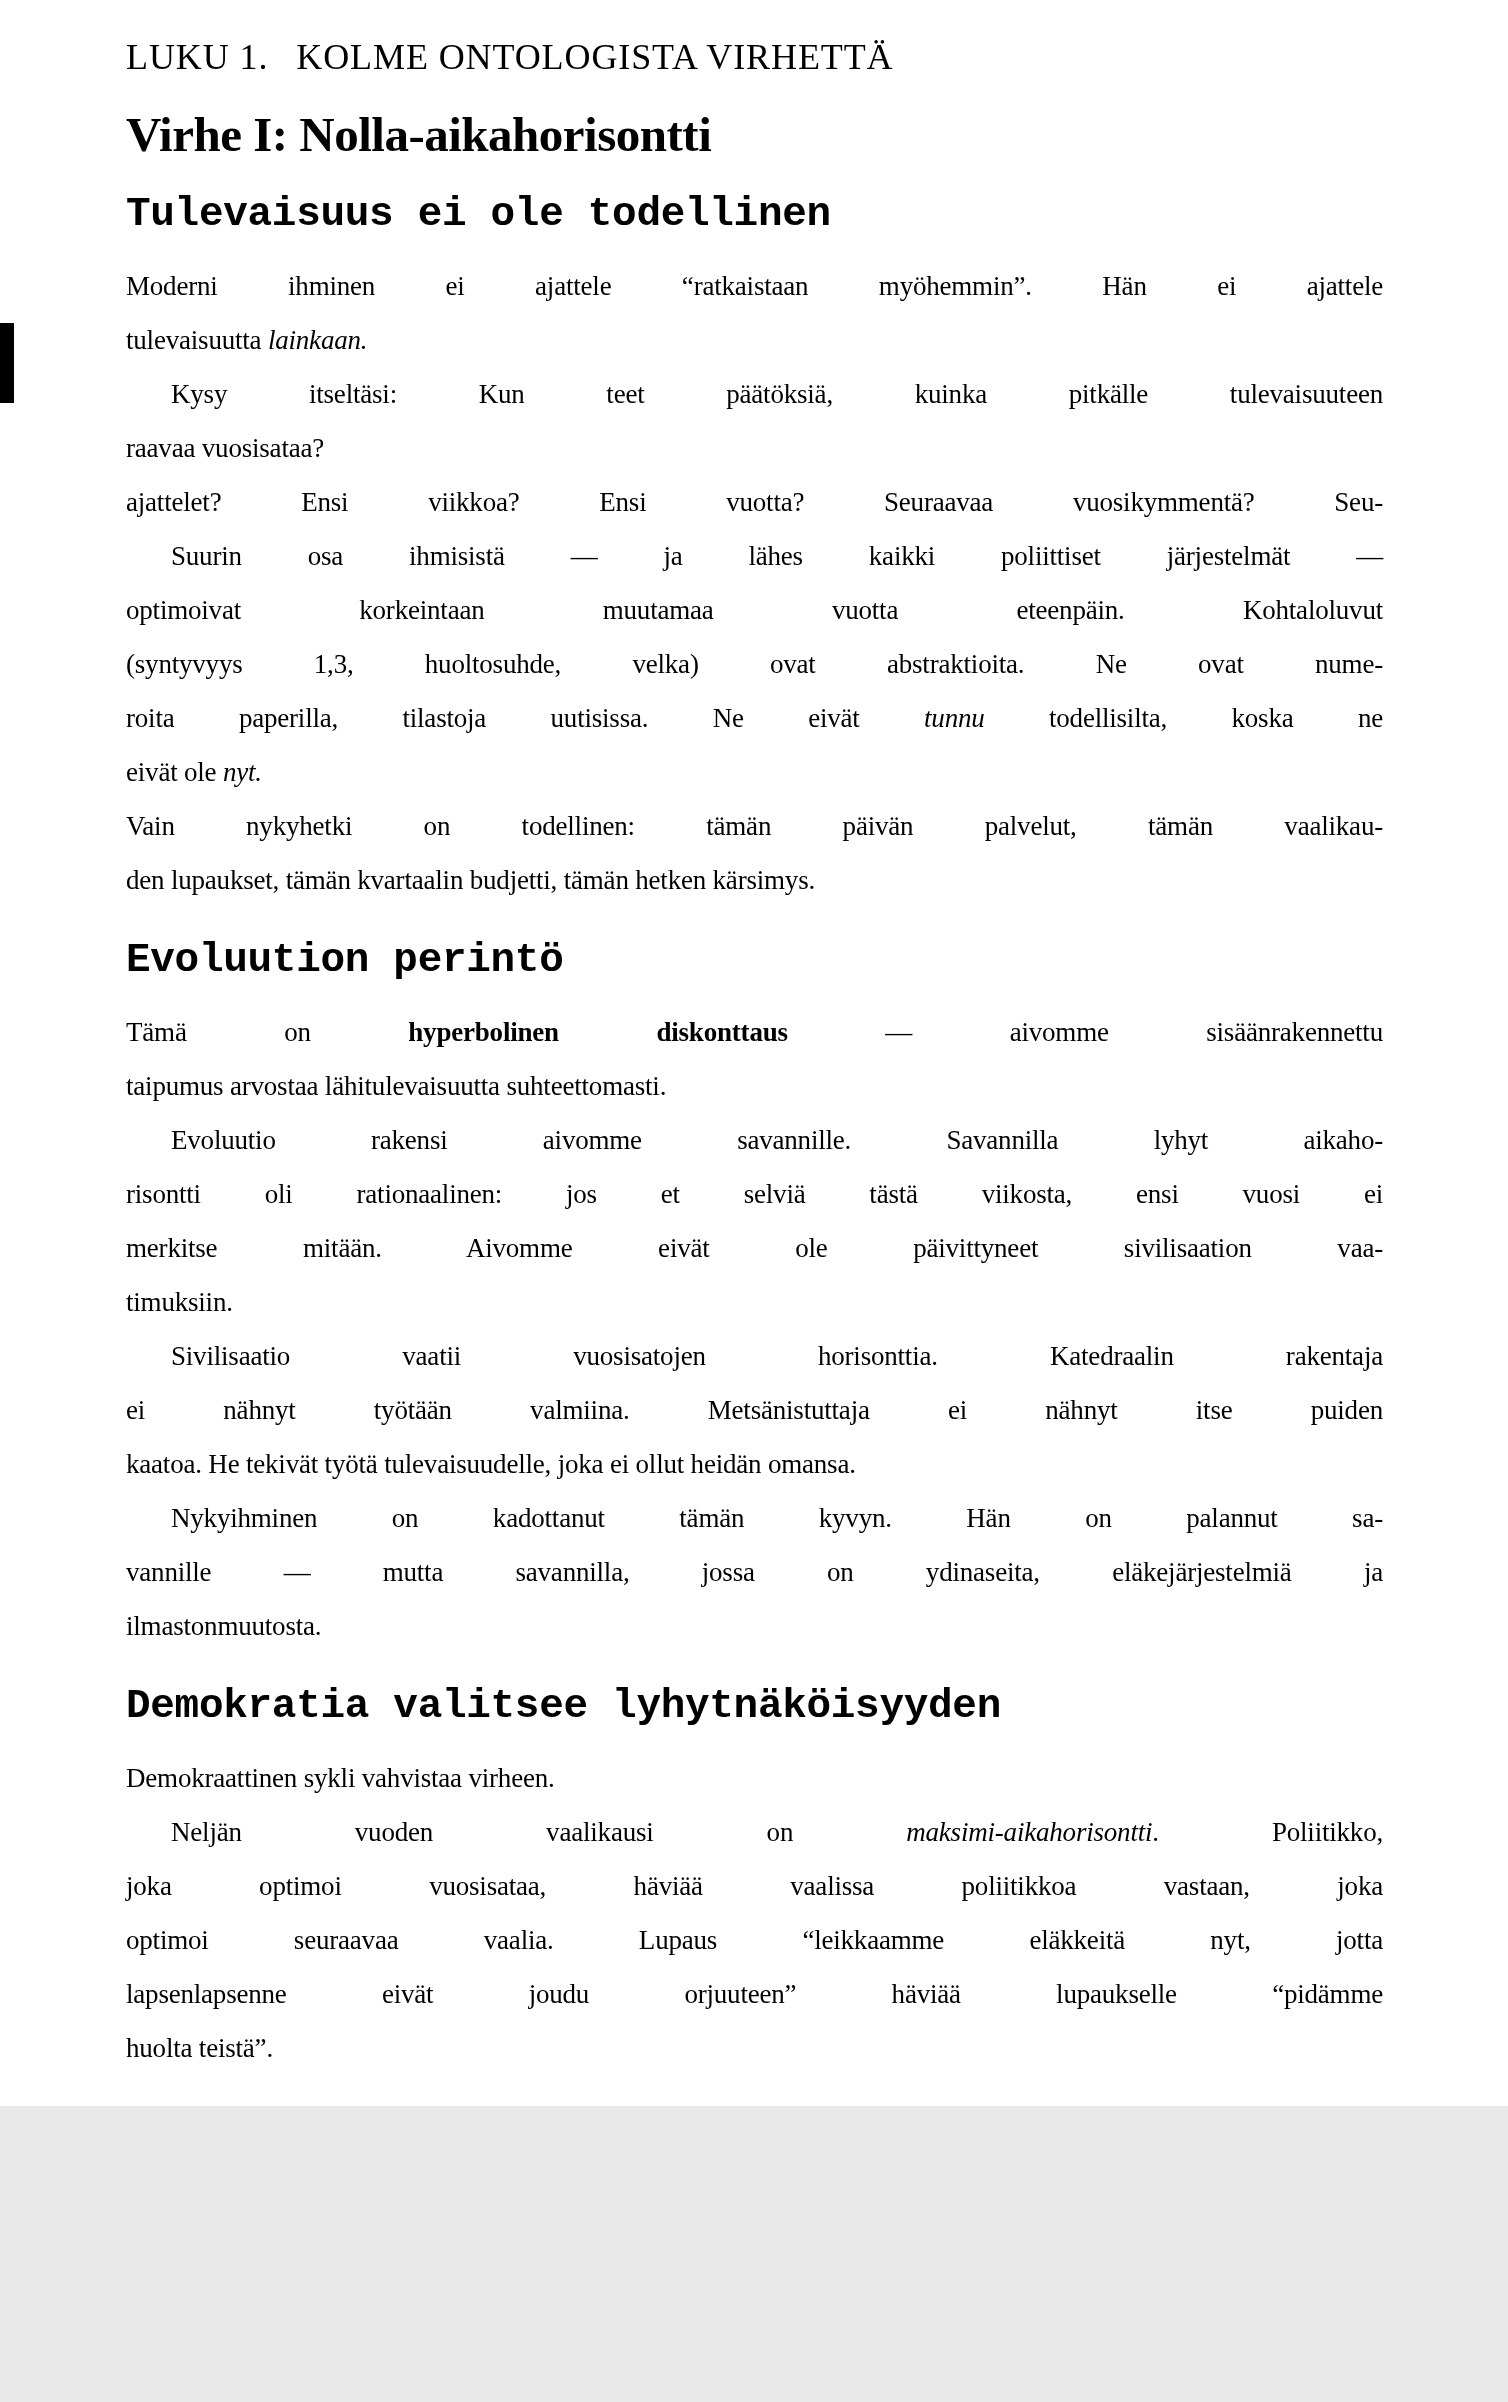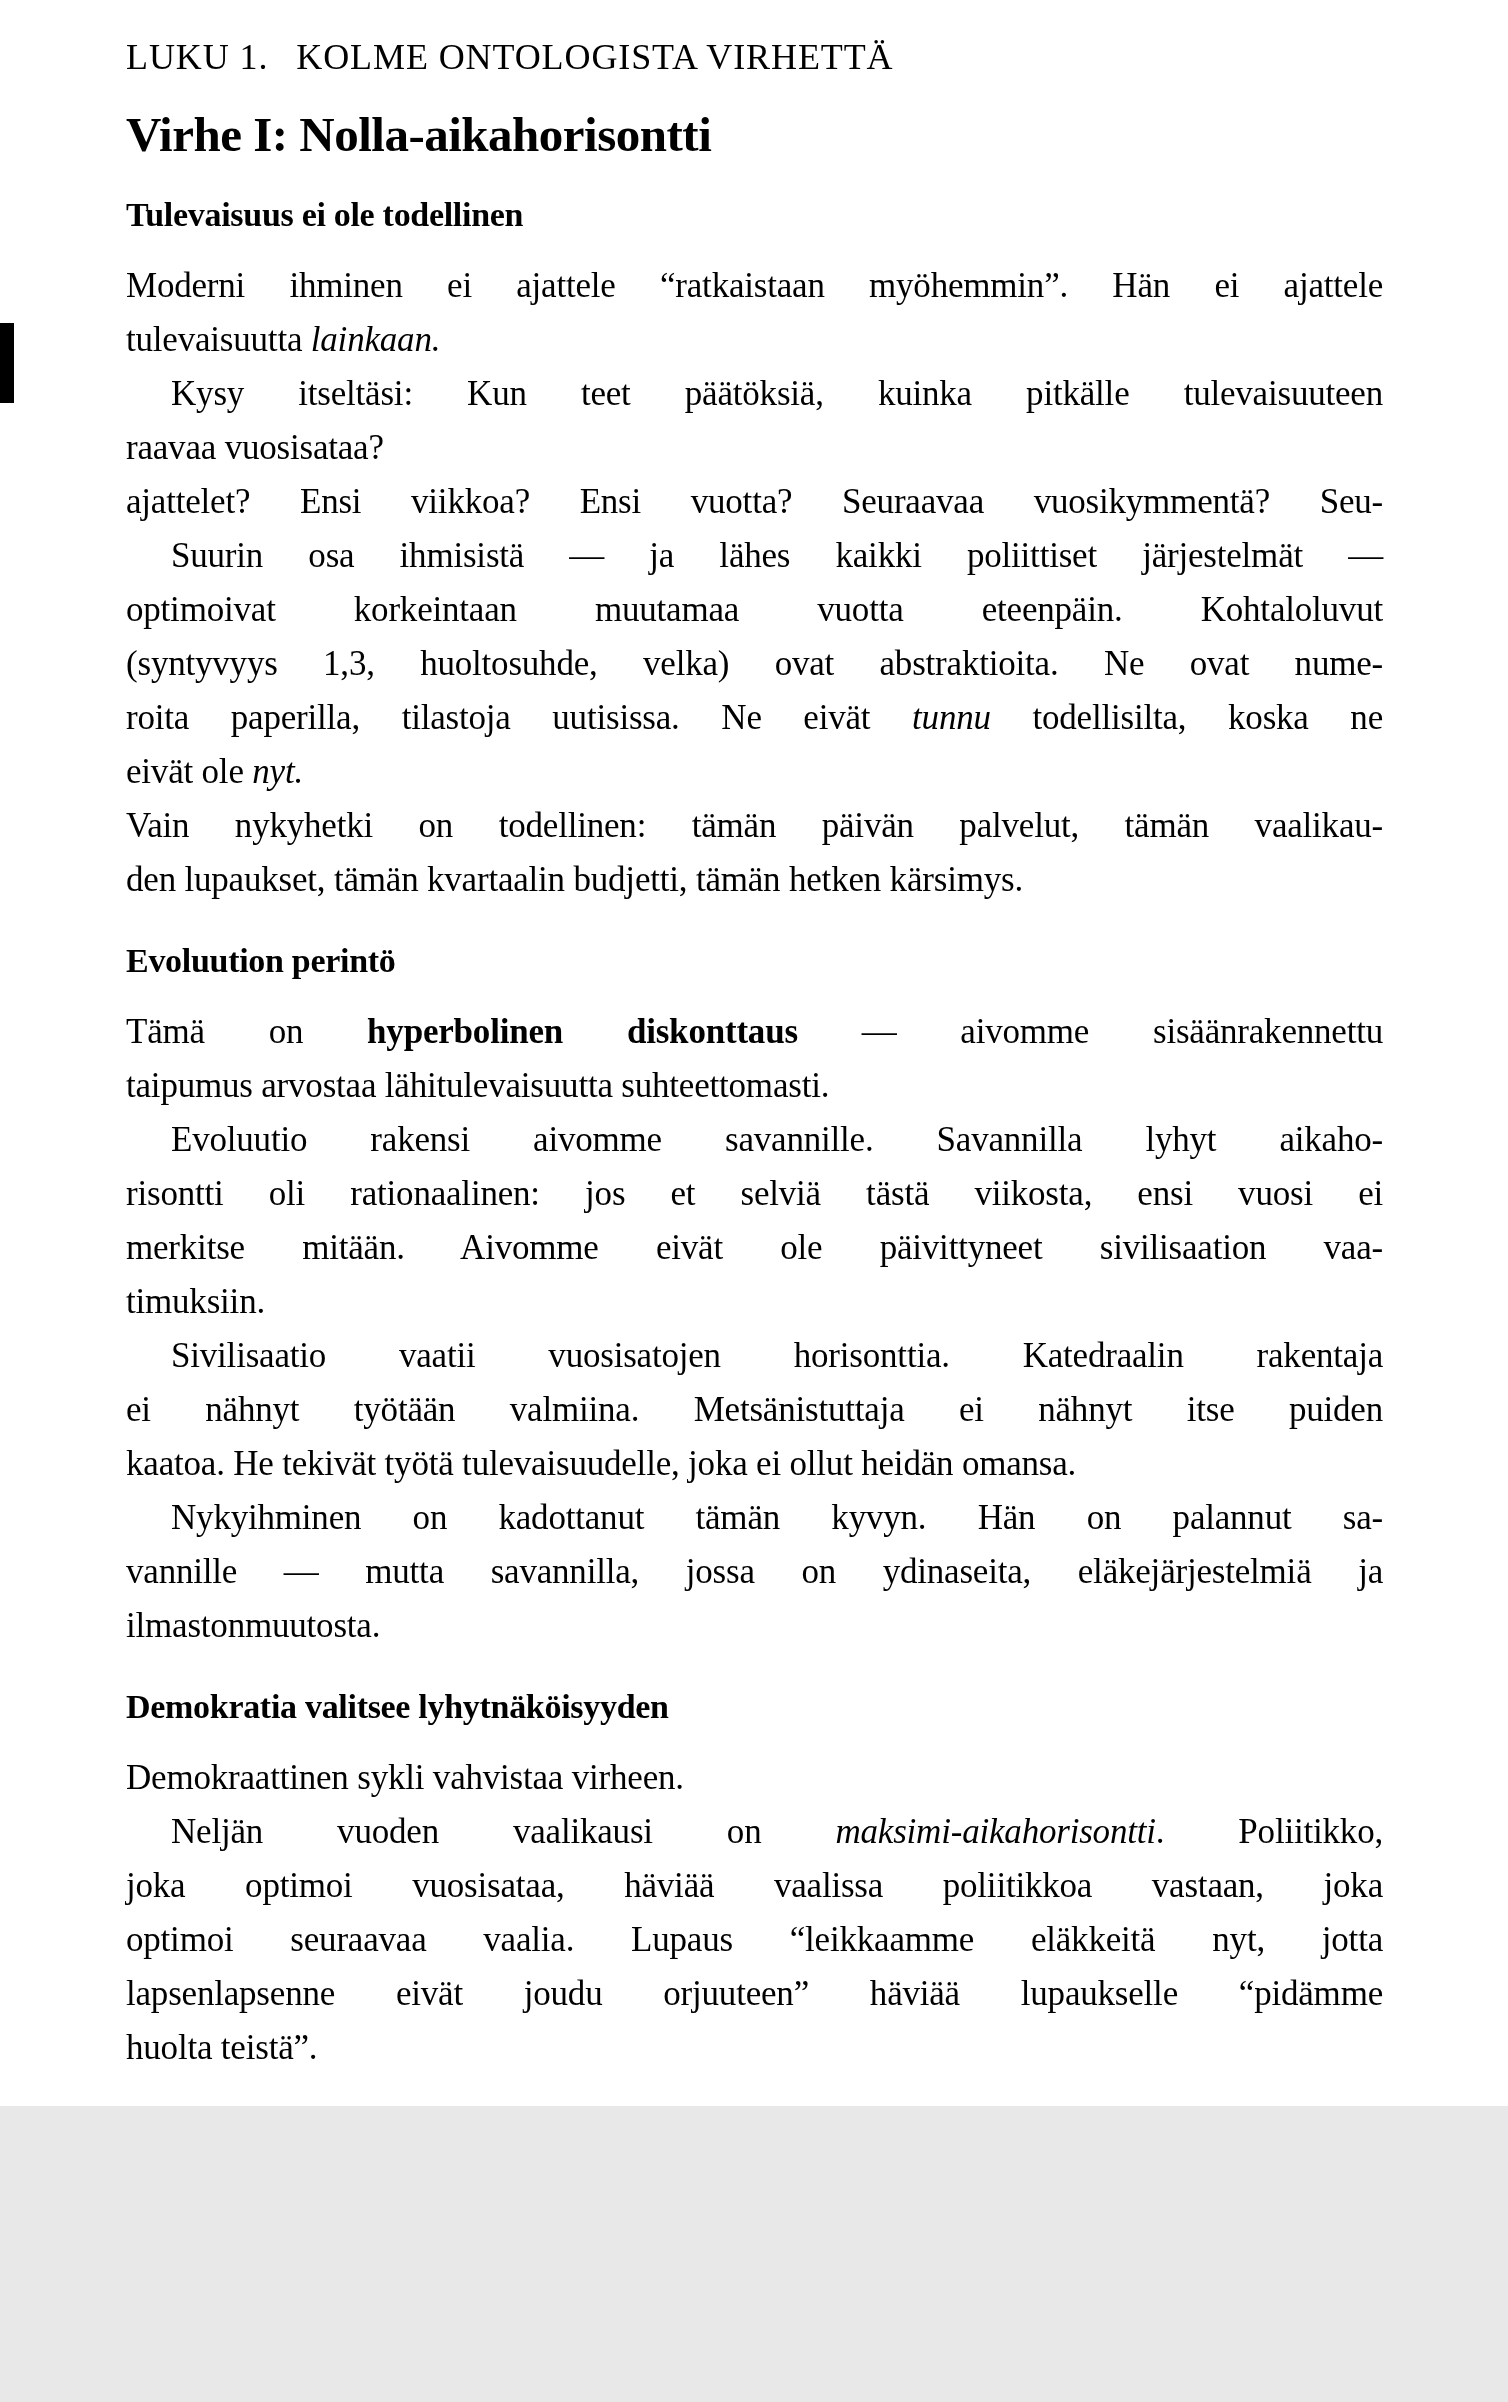--- a/index.html
+++ b/index.html
@@ -27,28 +27,29 @@
     white-space:nowrap;
   }
   .chapter-label { display:inline-block; margin-right:28px; }
   .doc-title {
     margin-top:31px;
     font-size:49px; line-height:53px;
     font-weight:700;
     letter-spacing:-0.5px;
   }
   .h2 {
-    font-size:34px; line-height:45px;
+    font-size:41px; line-height:45px;
     font-weight:700;
     margin:31px 0 22px 0;
     letter-spacing:-0.3px;
+    font-family:Liberation Mono, monospace;
   }
   .para { margin:0; }
   .line {
-    font-size:35px; line-height:54px;
+    font-size:27px; line-height:54px;
     letter-spacing:-0.2px;
     text-align:justify;
     text-align-last:justify;
     hyphens:none;
   }
   .line.last { text-align-last:left; }
   .line.indent { padding-left:45px; }
   .i { font-style:italic; }
   .b { font-weight:700; }
   .page-number {

